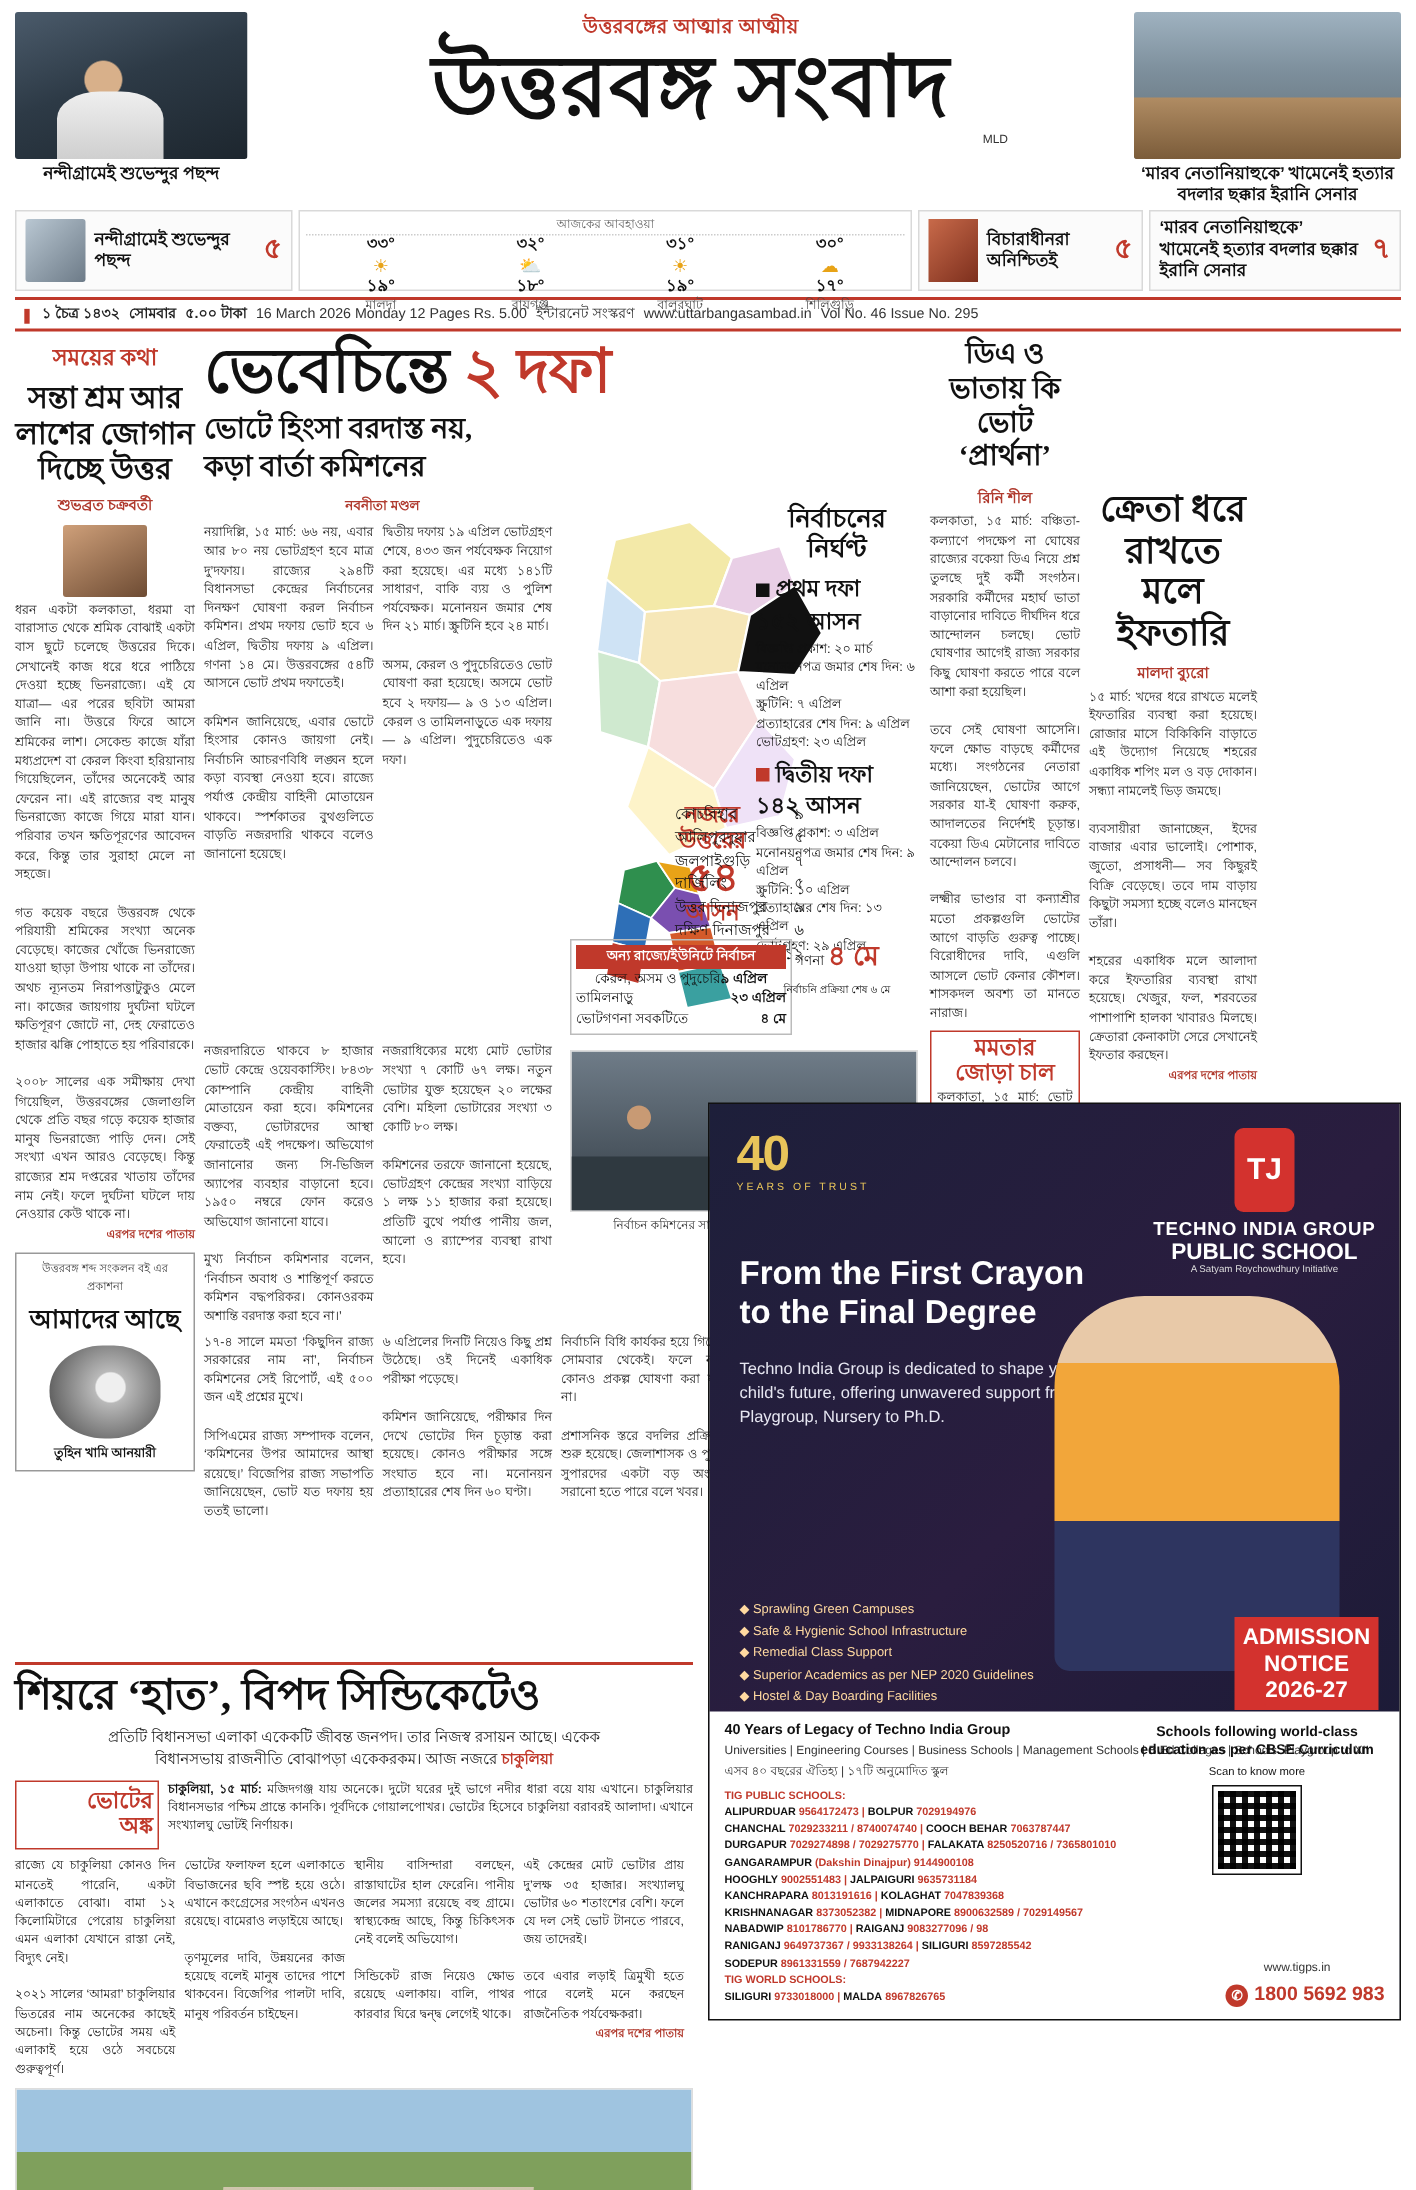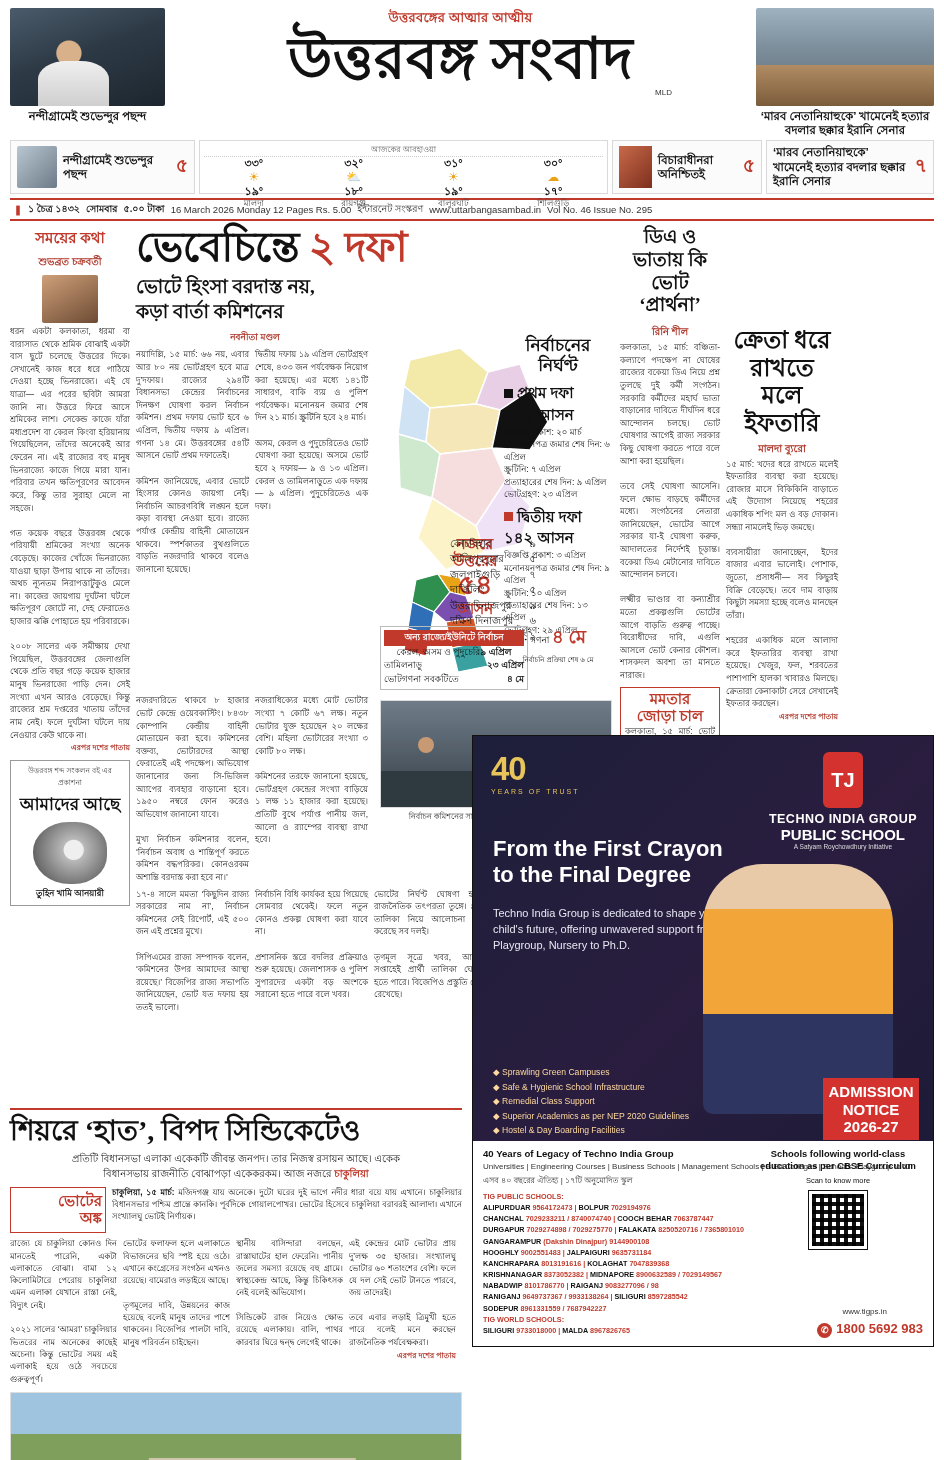--- a/index.html
+++ b/index.html
@@ -337,20 +337,24 @@
     <span class="rest">www.uttarbangasambad.in</span>
     <span class="rest">Vol No. 46 Issue No. 295</span>
   </div>
 
   <div class="grid">
 
     <div class="col-left">
       <div class="somoyer-logo">
         <span class="sl-txt">সময়ের কথা</span>
       </div>
+      <div class="left-head">সন্তা শ্রম
+আর লাশের
+জোগান
+দিচ্ছে উত্তর</div>
       <div class="byline">শুভব্রত চক্রবর্তী</div>
       <div class="mini-portrait"></div>
       <div class="body-txt" style="white-space:pre-line">ধরন একটা কলকাতা, ধরমা বা বারাসাত থেকে শ্রমিক বোঝাই একটা বাস ছুটে চলেছে উত্তরের দিকে। সেখানেই কাজ ধরে ধরে পাঠিয়ে দেওয়া হচ্ছে ভিনরাজ্যে। এই যে যাত্রা— এর পরের ছবিটা আমরা জানি না। উত্তরে ফিরে আসে শ্রমিকের লাশ। সেকেন্ড কাজে যাঁরা মধ্যপ্রদেশ বা কেরল কিংবা হরিয়ানায় গিয়েছিলেন, তাঁদের অনেকেই আর ফেরেন না। এই রাজ্যের বহু মানুষ ভিনরাজ্যে কাজে গিয়ে মারা যান। পরিবার তখন ক্ষতিপূরণের আবেদন করে, কিন্তু তার সুরাহা মেলে না সহজে।
 
 গত কয়েক বছরে উত্তরবঙ্গ থেকে পরিযায়ী শ্রমিকের সংখ্যা অনেক বেড়েছে। কাজের খোঁজে ভিনরাজ্যে যাওয়া ছাড়া উপায় থাকে না তাঁদের। অথচ ন্যূনতম নিরাপত্তাটুকুও মেলে না। কাজের জায়গায় দুর্ঘটনা ঘটলে ক্ষতিপূরণ জোটে না, দেহ ফেরাতেও হাজার ঝক্কি পোহাতে হয় পরিবারকে।
 
 ২০০৮ সালের এক সমীক্ষায় দেখা গিয়েছিল, উত্তরবঙ্গের জেলাগুলি থেকে প্রতি বছর গড়ে কয়েক হাজার মানুষ ভিনরাজ্যে পাড়ি দেন। সেই সংখ্যা এখন আরও বেড়েছে। কিন্তু রাজ্যের শ্রম দপ্তরের খাতায় তাঁদের নাম নেই। ফলে দুর্ঘটনা ঘটলে দায় নেওয়ার কেউ থাকে না।</div>
       <div class="red-end">এরপর দশের পাতায়</div>
 
       <div class="adbox">
@@ -524,20 +528,25 @@
           </div>
           <div class="caption">নির্বাচন কমিশনের সাংবাদিক বৈঠক। রবিবার নয়াদিল্লিতে।</div>
         </div>
       </div>
 
       <div style="display:flex; gap:6px; margin-top:4px">
         <div class="mid-col">
           <div class="body-txt" style="white-space:pre-line">১৭-৪ সালে মমতা ‘কিছুদিন রাজ্য সরকারের নাম না’, নির্বাচন কমিশনের সেই রিপোর্ট, এই ৫০০ জন এই প্রশ্নের মুখে।
 
 সিপিএমের রাজ্য সম্পাদক বলেন, ‘কমিশনের উপর আমাদের আস্থা রয়েছে।’ বিজেপির রাজ্য সভাপতি জানিয়েছেন, ভোট যত দফায় হয় ততই ভালো।</div>
+        </div>
+        <div class="mid-col">
+          <div class="body-txt" style="white-space:pre-line">৬ এপ্রিলের দিনটি নিয়েও কিছু প্রশ্ন উঠেছে। ওই দিনেই একাধিক পরীক্ষা পড়েছে।
+
+কমিশন জানিয়েছে, পরীক্ষার দিন দেখে ভোটের দিন চূড়ান্ত করা হয়েছে। কোনও পরীক্ষার সঙ্গে সংঘাত হবে না। মনোনয়ন প্রত্যাহারের শেষ দিন ৬০ ঘণ্টা।</div>
         </div>
         <div class="mid-col">
           <div class="body-txt" style="white-space:pre-line">নির্বাচনি বিধি কার্যকর হয়ে গিয়েছে সোমবার থেকেই। ফলে নতুন কোনও প্রকল্প ঘোষণা করা যাবে না।
 
 প্রশাসনিক স্তরে বদলির প্রক্রিয়াও শুরু হয়েছে। জেলাশাসক ও পুলিশ সুপারদের একটা বড় অংশকে সরানো হতে পারে বলে খবর।</div>
         </div>
         <div class="mid-col">
           <div class="body-txt" style="white-space:pre-line">ভোটের নির্ঘণ্ট ঘোষণা হতেই রাজনৈতিক তৎপরতা তুঙ্গে। প্রার্থী তালিকা নিয়ে আলোচনা শুরু করেছে সব দলই।
 
 তৃণমূল সূত্রে খবর, আগামী সপ্তাহেই প্রার্থী তালিকা ঘোষণা হতে পারে। বিজেপিও প্রস্তুতি সেরে রেখেছে।</div>

